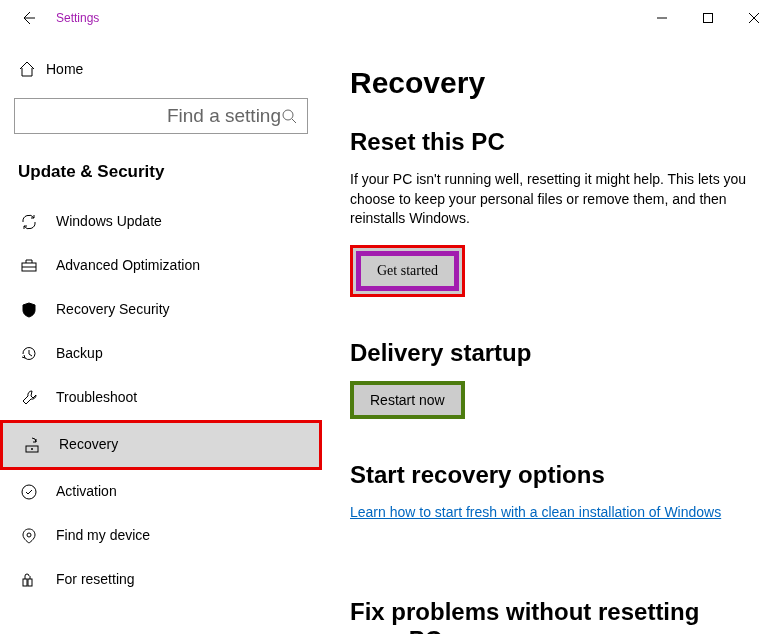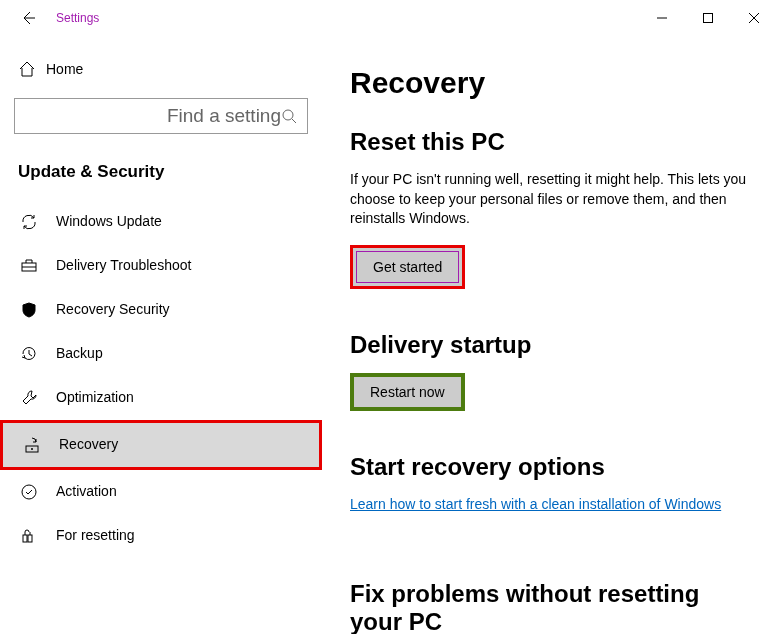--- a/index.html
+++ b/index.html
@@ -22,21 +22,21 @@
     .navitem { display: flex; align-items: flex-start; gap: 18px; padding: 13px 18px 13px 20px; font-size: 14px; color: #000; }
     .navitem .icon { width: 18px; height: 18px; display: flex; align-items: center; justify-content: center; }
     .navitem.selected { background: #d9d9d9; }
     .red-box { border: 3px solid #e60000; }
     .main { flex: 1; padding: 30px 28px 0 28px; overflow-y: auto; }
     .main h1 { font-size: 30px; font-weight: 600; margin-bottom: 28px; }
     .main h2 { font-size: 24px; font-weight: 600; margin-bottom: 14px; margin-top: 8px; }
     .main p { font-size: 14px; color: #000; line-height: 1.4; margin-bottom: 16px; max-width: 410px; }
     .main .btn { background: #ccc; border: 4px solid #4d7c0f; padding: 7px 16px; font-size: 14px; display: inline-block; }
     .main .btn.highlight-wrap { border: 3px solid #e60000; display:inline-block; padding:3px;}
-    .main .link { color: #0067c0; font-size: 14px; display: inline-block; margin-bottom: 26px; }
+    .main .link { color: #0067c0; font-size: 14px; display: inline-block; margin-bottom: 36px; }
     .sect { margin-bottom: 42px; }
     svg { display: block; }
   </style>
 </head>
 <body>
 
 <div class="window">
   <div class="titlebar">
     <div class="back">
       <svg width="16" height="16" viewBox="0 0 16 16">
@@ -96,21 +96,21 @@
         <span>Windows Update</span>
       </div>
 
       <div class="navitem">
         <span class="icon">
           <svg width="18" height="18" viewBox="0 0 18 18">
               <rect x="2" y="6" width="14" height="8" stroke="#000" fill="none"></rect>
               <path d="M6 6 V3 H12 V6 M2 10 H16" stroke="#000" fill="none" stroke-width="1"></path>
             </svg>
         </span>
-        <span>Delivery Troubleshoot</span>
+        <span>Advanced Optimization</span>
       </div>
 
       <div class="navitem">
         <span class="icon">
           <svg width="18" height="18" viewBox="0 0 18 18">
               <path d="M9 2 L15 4 V9 C15 13 12 15 9 16 C6 15 3 13 3 9 V4 Z" stroke="#000" fill="#000" stroke-width="1"></path>
             </svg>
         </span>
         <span>Recovery Security</span>
       </div>
@@ -125,21 +125,21 @@
         </span>
         <span>Backup</span>
       </div>
 
       <div class="navitem">
         <span class="icon">
           <svg width="18" height="18" viewBox="0 0 18 18">
               <path d="M12 2 A4 4 0 0 0 8 7 L3 12 L6 15 L11 10 A4 4 0 0 0 16 6 L13 9 L11 7 Z" stroke="#000" fill="none" stroke-width="1"></path>
             </svg>
         </span>
-        <span>Optimization</span>
+        <span>Troubleshoot</span>
       </div>
 
       <div class="red-box">
         <div class="navitem selected">
           <span class="icon">
             <svg width="18" height="18" viewBox="0 0 18 18">
                 <rect x="3" y="10" width="12" height="6" stroke="#000" fill="none"></rect>
                 <circle cx="9" cy="13" r="1" fill="#000"></circle>
                 <path d="M9 2 A4 4 0 0 1 13 6 M13 3 V6 H10" stroke="#000" fill="none" stroke-width="1"></path>
               </svg>
@@ -151,41 +151,50 @@
       <div class="navitem">
         <span class="icon">
           <svg width="18" height="18" viewBox="0 0 18 18">
               <circle cx="9" cy="9" r="7" stroke="#000" fill="none" stroke-width="1"></circle>
               <path d="M6 9 L8 11 L12 7" stroke="#000" fill="none" stroke-width="1"></path>
             </svg>
         </span>
         <span>Activation</span>
       </div>
 
+      <div class="navitem">
+        <span class="icon">
+          <svg width="18" height="18" viewBox="0 0 18 18">
+              <path d="M9 2 C5 2 3 5 3 8 C3 12 9 16 9 16 C9 16 15 12 15 8 C15 5 13 2 9 2 Z" stroke="#000" fill="none" stroke-width="1"></path>
+              <circle cx="9" cy="8" r="2" stroke="#000" fill="none"></circle>
+            </svg>
+        </span>
+        <span>Find my device</span>
+      </div>
 
       <div class="navitem">
         <span class="icon">
           <svg width="18" height="18" viewBox="0 0 18 18">
               <rect x="3" y="8" width="4" height="7" stroke="#000" fill="none"></rect>
               <rect x="8" y="8" width="4" height="7" stroke="#000" fill="none"></rect>
               <path d="M5 8 V5 A2 2 0 0 1 9 5 M10 8 V5" stroke="#000" fill="none" stroke-width="1"></path>
             </svg>
         </span>
         <span>For resetting</span>
       </div>
     </div>
 
     <div class="main">
       <h1>Recovery</h1>
 
       <div class="sect">
         <h2>Reset this PC</h2>
         <p>If your PC isn't running well, resetting it might help. This lets you choose to keep your personal files or remove them, and then reinstalls Windows.</p>
         <span class="btn highlight-wrap">
-          <span class="btn" style="border:1px solid #a21caf; background:#ccc;">Get started</span>
+          <span class="btn" style="border:5px solid #a21caf; background:#ccc;font-family:Liberation Serif, serif;">Get started</span>
         </span>
       </div>
 
       <div class="sect">
         <h2>Delivery startup</h2>
         <span class="btn">Restart now</span>
       </div>
 
       <div class="sect">
         <h2>Start recovery options</h2>

